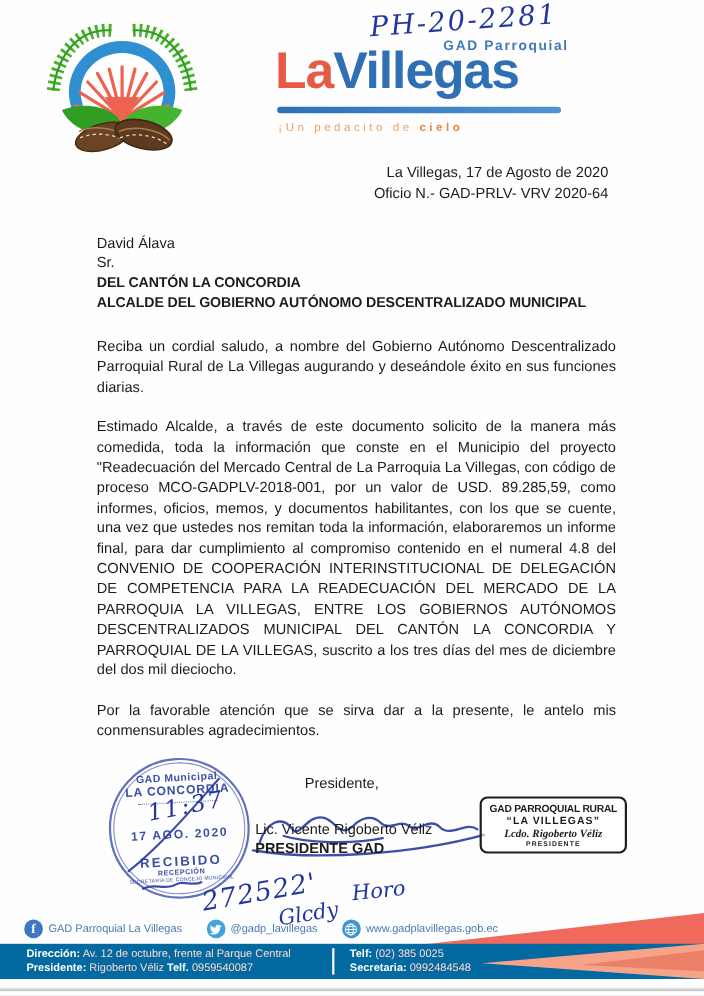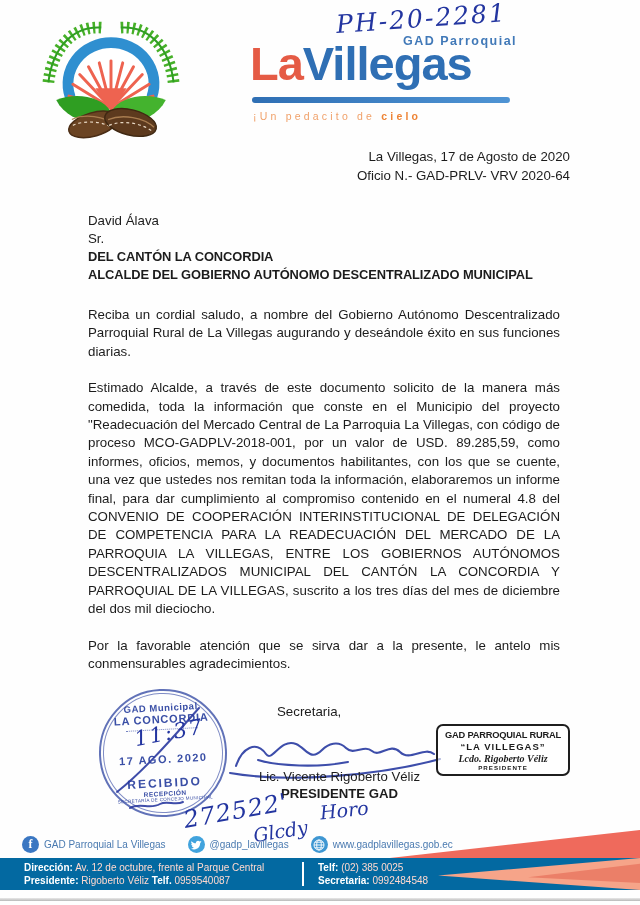--- a/index.html
+++ b/index.html
@@ -18,31 +18,31 @@
   .brand-big{position:absolute;left:250px;top:40px;font-size:47px;font-weight:700;
     letter-spacing:-1px;line-height:1;}
   .brand-la{color:#e55b45;}
   .brand-rest{color:#2f6fb4;}
   .brand-underline{position:absolute;left:252px;top:97px;width:258px;height:6px;
     border-radius:3px;background:linear-gradient(90deg,#2f6fb4,#4f94d4);}
   .brand-tagline{position:absolute;left:253px;top:110px;font-size:10.5px;
     letter-spacing:3.2px;color:#f0a16a;}
   .brand-tagline b{color:#ee8436;}
   
-  .meta{position:absolute;right:70px;top:148px;text-align:right;font-size:13.3px;line-height:18.5px;}
+  .meta{position:absolute;right:87px;top:148px;text-align:right;font-size:13.3px;line-height:18.5px;}
   
   .letter{position:absolute;left:88px;top:212px;width:472px;font-size:13.3px;line-height:18.4px;}
   .recipient{margin:0 0 22px 0;}
   .recipient div{line-height:18px;}
   .recipient .b{font-weight:700;font-size:12.9px;letter-spacing:-0.1px;}
   .letter p{margin:16px 0 18px 0;text-align:justify;}
   
   .closing-label{position:absolute;left:277px;top:704px;font-size:13.3px;}
   .sig-svg{position:absolute;left:228px;top:726px;}
-  .signer{position:absolute;left:232px;top:769px;width:215px;text-align:center;}
+  .signer{position:absolute;left:232px;top:746px;width:215px;}
   .signer .name{font-size:13.2px;}
   .signer .title{font-weight:700;font-size:13.2px;margin-top:2px;}
   
   .round-stamp{position:absolute;left:99px;top:689px;width:124px;height:124px;
     border:2.5px solid rgba(58,79,166,.8);border-radius:50%;color:#3a4fa6;
     text-align:center;transform:rotate(-3deg);}
   .round-stamp::before{content:"";position:absolute;inset:2px;border:1.5px solid rgba(58,79,166,.65);
     border-radius:50%;}
   .rs-line{position:relative;font-weight:700;}
   .rs-org{margin-top:11px;font-size:9.5px;letter-spacing:.5px;}
@@ -151,21 +151,21 @@
       <div>David Álava</div>
       <div>Sr.</div>
       <div class="b">DEL CANTÓN LA CONCORDIA</div>
       <div class="b">ALCALDE DEL GOBIERNO AUTÓNOMO DESCENTRALIZADO MUNICIPAL</div>
     </div>
     <p>Reciba un cordial saludo, a nombre del Gobierno Autónomo Descentralizado Parroquial Rural de La Villegas augurando y deseándole éxito en sus funciones diarias.</p>
     <p>Estimado Alcalde, a través de este documento solicito de la manera más comedida, toda la información que conste en el Municipio del proyecto "Readecuación del Mercado Central de La Parroquia La Villegas, con código de proceso MCO-GADPLV-2018-001, por un valor de USD. 89.285,59, como informes, oficios, memos, y documentos habilitantes, con los que se cuente, una vez que ustedes nos remitan toda la información, elaboraremos un informe final, para dar cumplimiento al compromiso contenido en el numeral 4.8 del CONVENIO DE COOPERACIÓN INTERINSTITUCIONAL DE DELEGACIÓN DE COMPETENCIA PARA LA READECUACIÓN DEL MERCADO DE LA PARROQUIA LA VILLEGAS, ENTRE LOS GOBIERNOS AUTÓNOMOS DESCENTRALIZADOS MUNICIPAL DEL CANTÓN LA CONCORDIA Y PARROQUIAL DE LA VILLEGAS, suscrito a los tres días del mes de diciembre del dos mil dieciocho.</p>
     <p>Por la favorable atención que se sirva dar a la presente, le antelo mis conmensurables agradecimientos.</p>
   </div>
 
-  <div class="closing-label">Secretaria,</div>
+  <div class="closing-label">Presidente,</div>
 
   <svg class="sig-svg" width="220" height="55" viewBox="0 0 220 55">
     <g fill="none" stroke="#2d3fa3" stroke-width="2.1" stroke-linecap="round" opacity="0.92">
       <path d="M8,40 C14,22 28,14 38,28 C44,37 52,12 68,18 C78,22 82,36 94,24 C100,18 110,14 118,22 C126,30 136,18 144,25 C152,32 162,16 172,26 C182,36 196,20 206,28"></path>
       <path d="M2,47 C60,57 150,50 212,33"></path>
       <path d="M30,34 C50,40 90,42 120,36"></path>
     </g>
   </svg>
   <div class="signer">
     <div class="name">Lic. Vicente Rigoberto Véliz</div>

